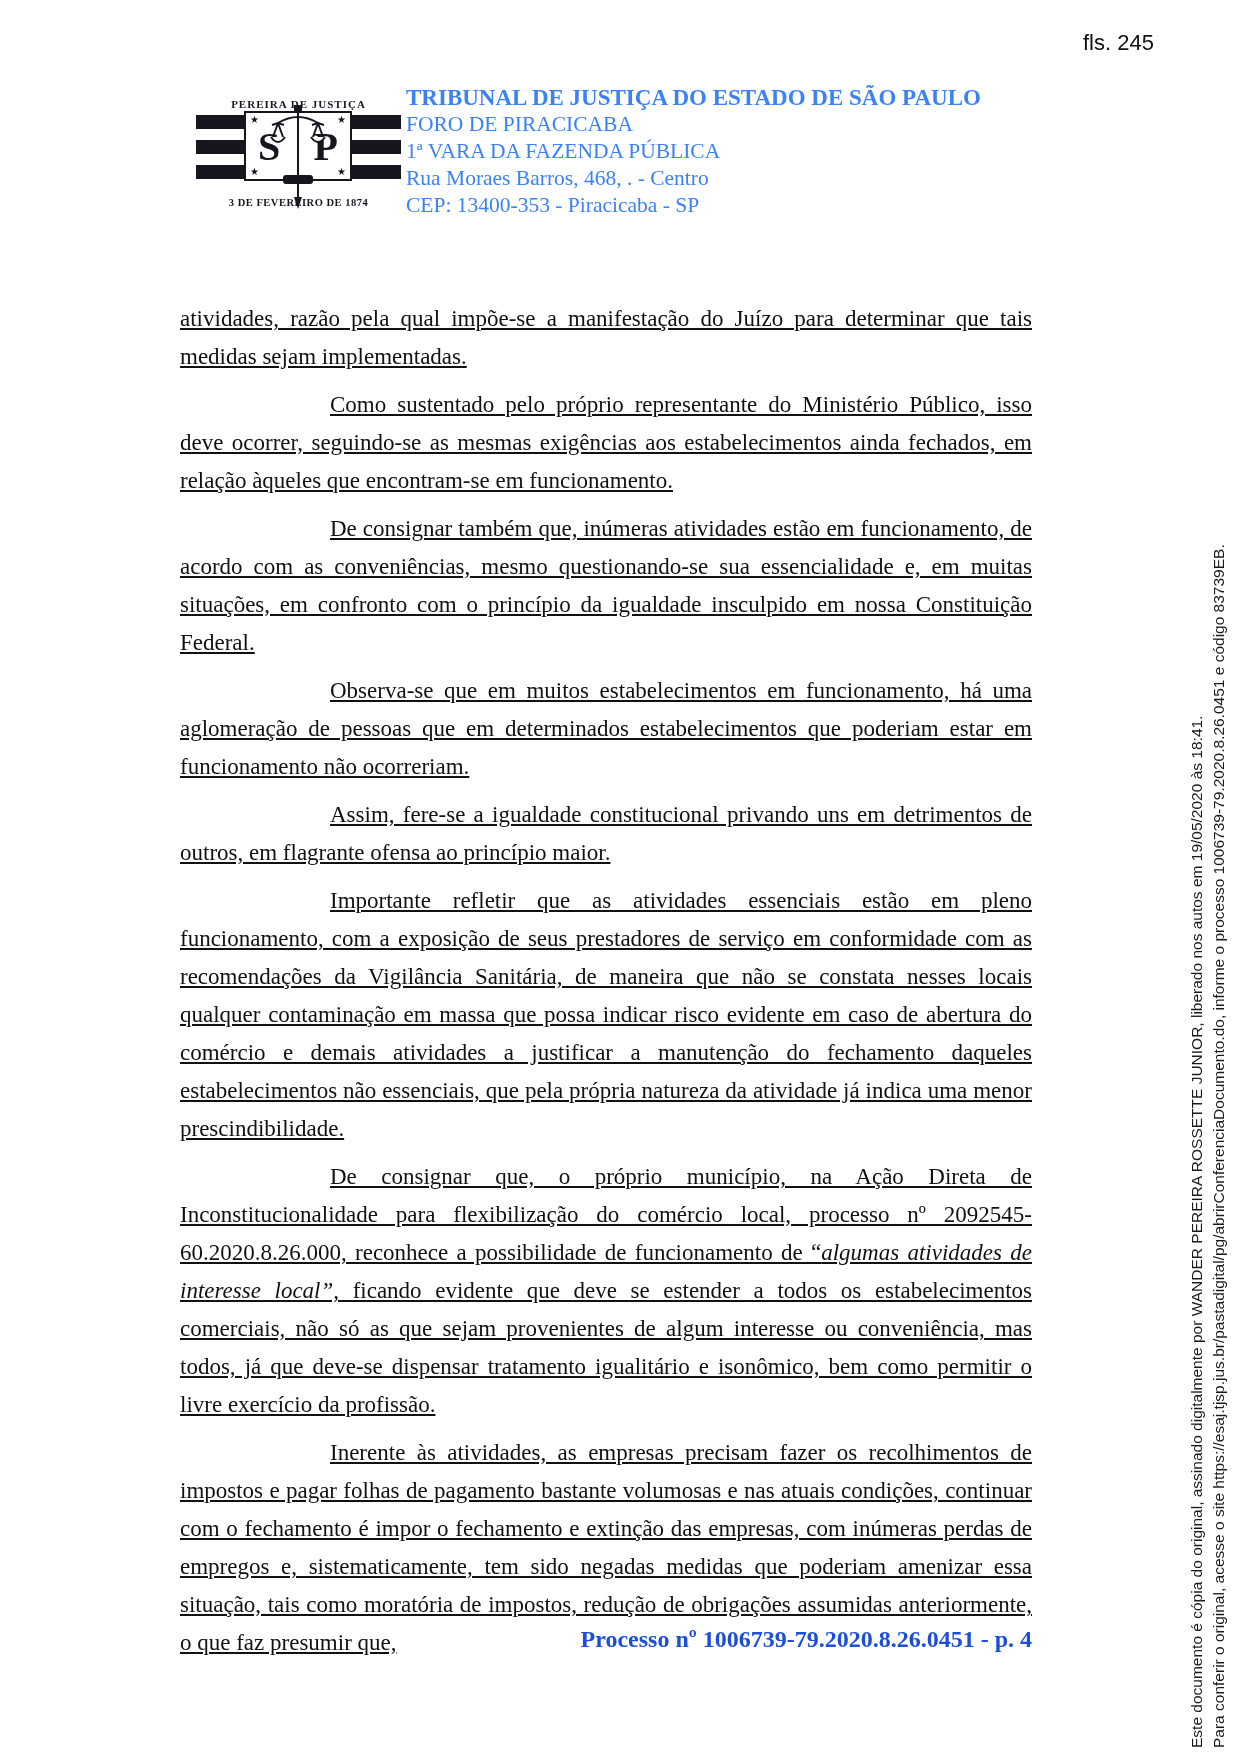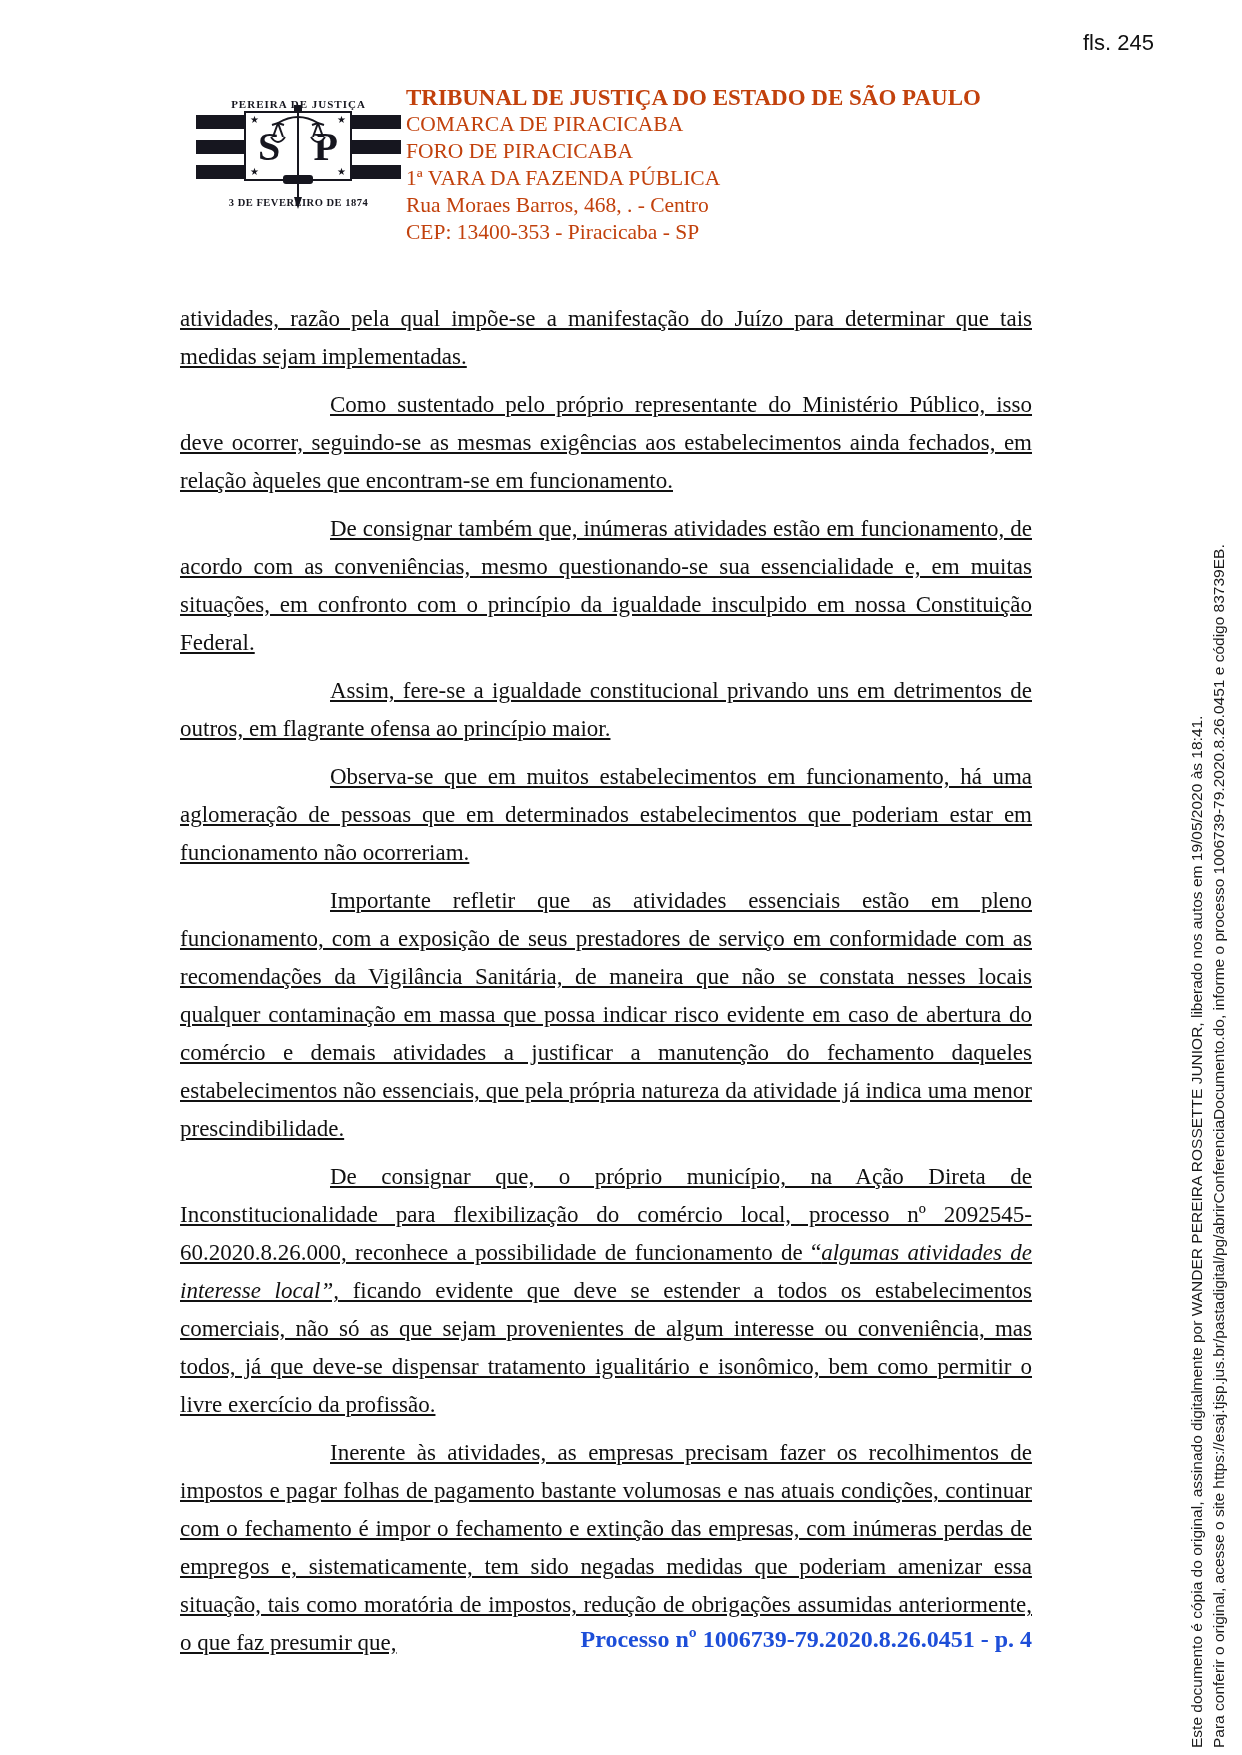--- a/index.html
+++ b/index.html
@@ -104,21 +104,21 @@
     white-space: nowrap;
   }
 
   .court-lines {
     position: absolute;
     left: 406px;
     top: 84px;
     font-family: "Liberation Serif", serif;
     font-size: 21.5px;
     line-height: 27px;
-    color: #c2410c;
+    color: #3b82f6;
     white-space: nowrap;
   }
   .hline.bold { font-weight: bold; font-size: 23px; }
 
   
   .doc-body {
     position: absolute;
     left: 180px;
     top: 300px;
     width: 852px;
@@ -203,34 +203,33 @@
             <rect x="13" y="70" width="30" height="9" rx="3" fill="#16161f"></rect>
             <polygon points="24,92 32,92 28,104" fill="#16161f"></polygon>
           </svg>
         </div>
       </div>
       <div class="logo-bottom">3 DE FEVEREIRO DE 1874</div>
     </div>
 
     <div class="court-lines" id="court-lines">
         <div class="hline bold">TRIBUNAL DE JUSTIÇA DO ESTADO DE SÃO PAULO</div>
-        <div class="hline">COMARCA DE PIRACICABA</div>
         <div class="hline">FORO DE PIRACICABA</div>
         <div class="hline">1ª VARA DA FAZENDA PÚBLICA</div>
         <div class="hline">Rua Moraes Barros, 468, . - Centro</div>
         <div class="hline">CEP: 13400-353 - Piracicaba - SP</div>
       </div>
   </header>
 
   <main class="doc-body" id="doc-body">
       <p class="para no-indent"><span>atividades, razão pela qual impõe-se a manifestação do Juízo para determinar que tais medidas sejam implementadas.</span></p>
       <p class="para"><span>Como sustentado pelo próprio representante do Ministério Público, isso deve ocorrer, seguindo-se as mesmas exigências aos estabelecimentos ainda fechados, em relação àqueles que encontram-se em funcionamento.</span></p>
       <p class="para"><span>De consignar também que, inúmeras atividades estão em funcionamento, de acordo com as conveniências, mesmo questionando-se sua essencialidade e, em muitas situações, em confronto com o princípio da igualdade insculpido em nossa Constituição Federal.</span></p>
+      <p class="para"><span>Observa-se que em muitos estabelecimentos em funcionamento, há uma aglomeração de pessoas que em determinados estabelecimentos que poderiam estar em funcionamento não ocorreriam.</span></p>
       <p class="para"><span>Assim, fere-se a igualdade constitucional privando uns em detrimentos de outros, em flagrante ofensa ao princípio maior.</span></p>
-      <p class="para"><span>Observa-se que em muitos estabelecimentos em funcionamento, há uma aglomeração de pessoas que em determinados estabelecimentos que poderiam estar em funcionamento não ocorreriam.</span></p>
       <p class="para"><span>Importante refletir que as atividades essenciais estão em pleno funcionamento, com a exposição de seus prestadores de serviço em conformidade com as recomendações da Vigilância Sanitária, de maneira que não se constata nesses locais qualquer contaminação em massa que possa indicar risco evidente em caso de abertura do comércio e demais atividades a justificar a manutenção do fechamento daqueles estabelecimentos não essenciais, que pela própria natureza da atividade já indica uma menor prescindibilidade.</span></p>
       <p class="para"><span>De consignar que, o próprio município, na Ação Direta de Inconstitucionalidade para flexibilização do comércio local, processo nº 2092545-60.2020.8.26.000, reconhece a possibilidade de funcionamento de “</span><span class="italic">algumas atividades de interesse local”,</span><span> ficando evidente que deve se estender a todos os estabelecimentos comerciais, não só as que sejam provenientes de algum interesse ou conveniência, mas todos, já que deve-se dispensar tratamento igualitário e isonômico, bem como permitir o livre exercício da profissão.</span></p>
       <p class="para"><span>Inerente às atividades, as empresas precisam fazer os recolhimentos de impostos e pagar folhas de pagamento bastante volumosas e nas atuais condições, continuar com o fechamento é impor o fechamento e extinção das empresas, com inúmeras perdas de empregos e, sistematicamente, tem sido negadas medidas que poderiam amenizar essa situação, tais como moratória de impostos, redução de obrigações assumidas anteriormente, o que faz presumir que,</span></p>
     </main>
 
   <div class="process-footer">Processo nº 1006739-79.2020.8.26.0451 - p. 4</div>
 
   <div class="vertical-note">
     <div>Este documento é cópia do original, assinado digitalmente por WANDER PEREIRA ROSSETTE JUNIOR, liberado nos autos em 19/05/2020 às 18:41.</div>
     <div>Para conferir o original, acesse o site https://esaj.tjsp.jus.br/pastadigital/pg/abrirConferenciaDocumento.do, informe o processo 1006739-79.2020.8.26.0451 e código 83739EB.</div>

